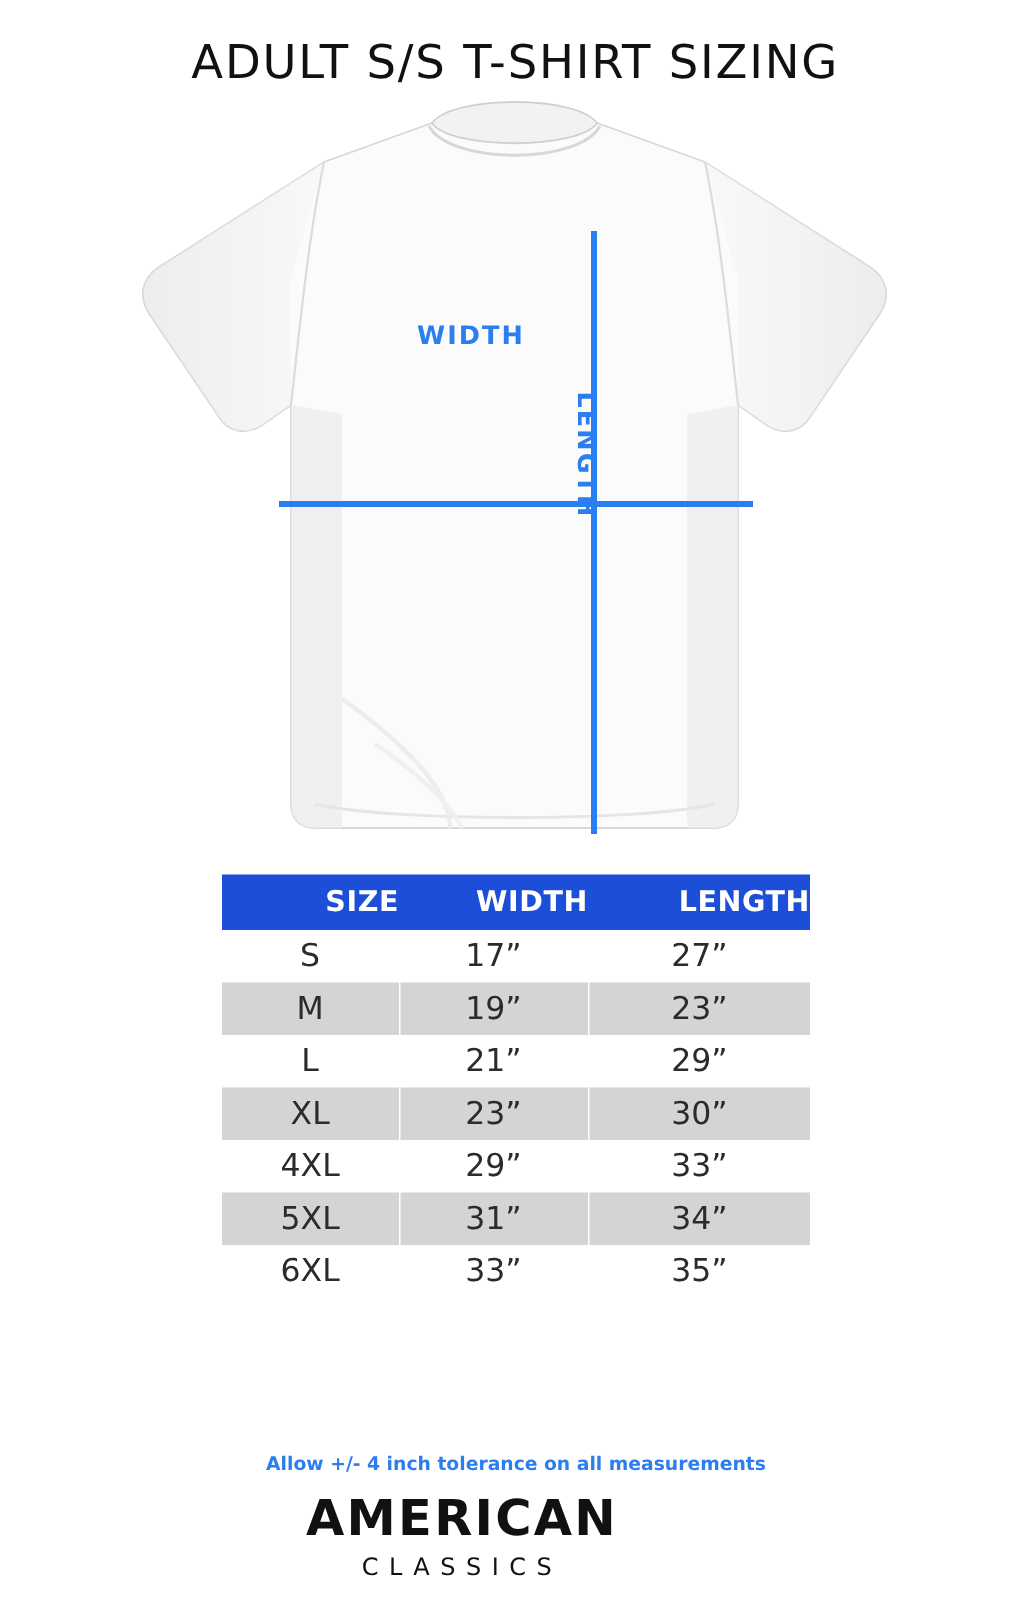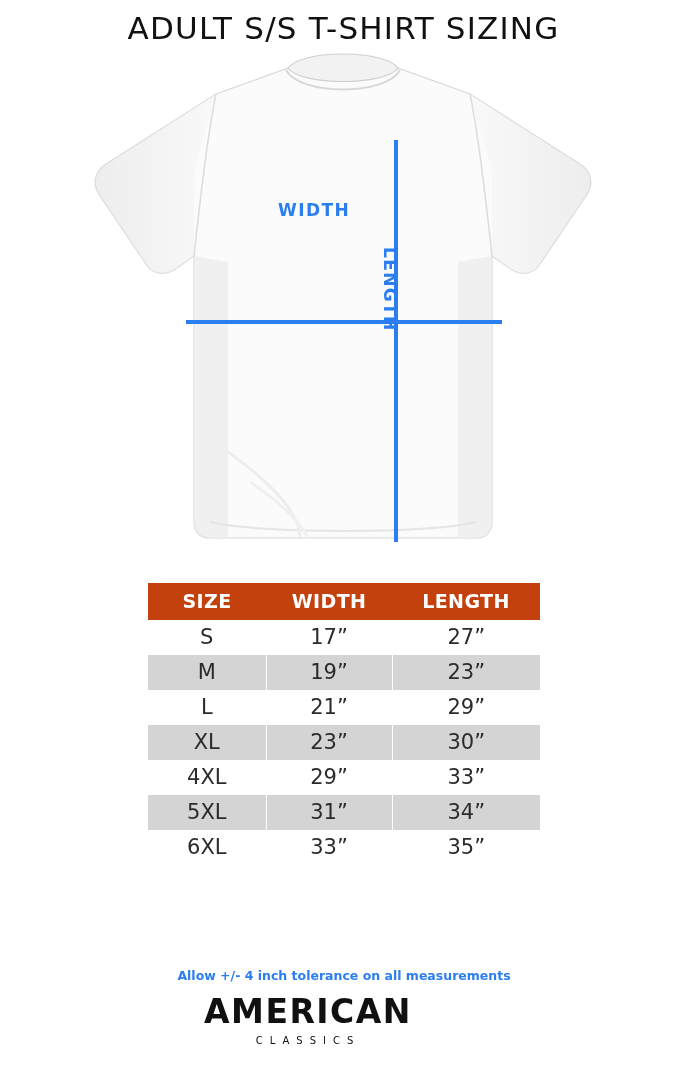--- a/index.html
+++ b/index.html
@@ -22,21 +22,21 @@
     position: relative;
   }
 
   
   .title {
     text-align: center;
     font-size: 31px;
     letter-spacing: 1.2px;
     font-weight: 400;
     color: #111111;
-    padding-top: 10px;
+    padding-top: 24px;
     font-family: "DejaVu Sans", sans-serif;
   }
 
   
   .shirt-area {
     position: relative;
     width: 687px;
     height: 490px;
     margin-top: 6px;
   }
@@ -71,26 +71,26 @@
     left: 148px;
     top: 583px;
     width: 392px;
   }
   table.size-table {
     border-collapse: collapse;
     width: 392px;
     table-layout: fixed;
   }
   table.size-table th {
-    background: #c2410c;
+    background: #1d4ed8;
     color: #ffffff;
     font-size: 19px;
     font-weight: bold;
     padding: 7px 0 8px 0;
-    text-align: center;
+    text-align: right;
     letter-spacing: 0.4px;
     font-family: "DejaVu Sans", sans-serif;
     margin-top: 12px;
   }
   table.size-table td {
     text-align: center;
     font-size: 21px;
     padding: 5px 0 6px 0;
     color: #2b2b2b;
     font-weight: 400;
@@ -125,21 +125,21 @@
     text-align: center;
   }
   .brand-main {
     font-size: 33px;
     font-weight: bold;
     letter-spacing: 1.5px;
     color: #111111;
     font-family: "DejaVu Sans", sans-serif;
   }
   .brand-sub {
-    font-size: 10px;
+    font-size: 16px;
     letter-spacing: 7px;
     color: #111111;
     margin-top: 4px;
     font-family: "DejaVu Sans", sans-serif;
     text-align: center;
   }
 </style>
 </head>
 <body>
 

